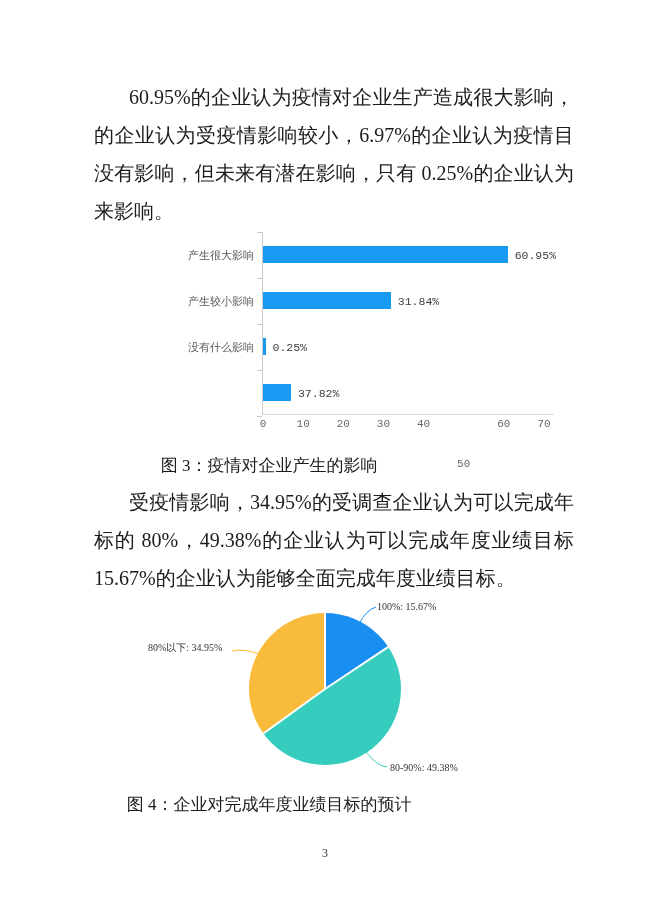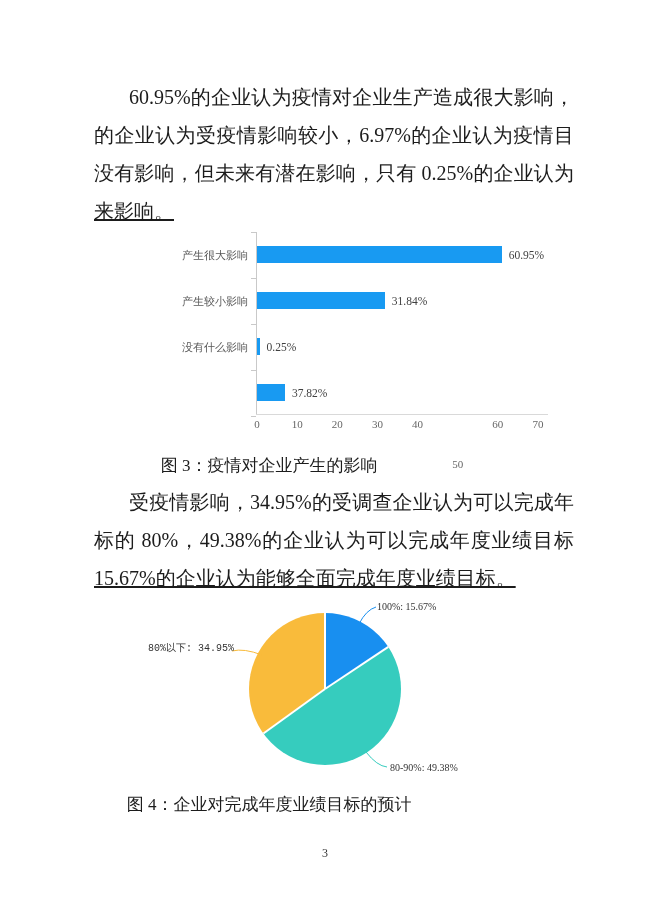--- a/index.html
+++ b/index.html
@@ -4,50 +4,50 @@
 <style>
   html,body{margin:0;padding:0;background:#ffffff;}
   .page{
     position:relative;width:650px;height:919px;background:#ffffff;overflow:hidden;
     font-family:"Liberation Serif","DejaVu Serif",serif;color:#1c1c1c;
   }
   
   .para{position:absolute;left:94px;width:480px;font-size:20px;}
   .para .line{height:38px;line-height:38px;overflow:hidden;text-align:justify;text-align-last:justify;}
   .para .line.first{text-indent:35px;}
-  .para .line.last{text-align-last:left;text-decoration:underline;}
+  .para .line.last{text-align-last:left;}
   #para1{top:78px;}
   #para2{top:483px;}
   
   .caption{position:absolute;left:0;width:538px;height:28px;line-height:28px;text-align:center;font-size:17px;}
   #caption3{top:452px;}
   #caption4{top:791px;}
   .page-number{position:absolute;top:846px;left:0;width:650px;text-align:center;font-size:12px;color:#333;}
   
-  #bar-chart{position:absolute;left:90px;top:226px;width:470px;height:214px;
-    font-family:Liberation Serif, serif;}
+  #bar-chart{position:absolute;left:96px;top:226px;width:470px;height:214px;
+    font-family:Liberation Mono, monospace;}
   .axis-y{position:absolute;left:166px;top:6px;width:1px;height:182px;background:#c9c9c9;}
   .axis-x{position:absolute;left:166px;top:188px;width:292px;height:1px;background:#d9d9d9;}
   .ytick{position:absolute;left:161px;width:5px;height:1px;background:#c9c9c9;}
   .bar-row{position:absolute;left:0;width:100%;height:46px;}
   .bar-cat{position:absolute;left:0;top:0;width:158px;height:100%;display:flex;align-items:center;
     justify-content:flex-end;font-size:11px;color:#595959;white-space:nowrap;}
   .bar{position:absolute;left:167px;top:14px;height:17px;}
   .bar-val{position:absolute;top:0;height:100%;display:flex;align-items:center;font-size:11.5px;color:#404040;}
   .xlab{position:absolute;top:192px;width:34px;text-align:center;font-size:11px;color:#666;}
   
   #pie-chart{position:absolute;left:140px;top:590px;width:370px;height:200px;}
   .pie{position:absolute;left:109px;top:23px;width:152px;height:152px;border-radius:50%;}
   .pie-sep{position:absolute;left:184px;top:23px;width:2px;height:76px;background:#ffffff;
     transform-origin:50% 100%;}
   .pie-svg{position:absolute;left:0;top:0;}
   .pie-label{position:absolute;font-size:10px;color:#333;white-space:nowrap;}
   #pie-label-0{left:237px;top:11px;}
   #pie-label-1{left:250px;top:172px;}
-  #pie-label-2{left:8px;top:51px;width:80px;text-align:center;font-family:Liberation Mono, monospace;}
+  #pie-label-2{left:8px;top:51px;width:80px;text-align:left;}
 </style>
 </head>
 <body>
 
 <div class="page">
 
   <div class="para" id="para1">
     <div class="line first">60.95%的企业认为疫情对企业生产造成很大影响，31.84%</div>
     <div class="line">的企业认为受疫情影响较小，6.97%的企业认为疫情目前对企业</div>
     <div class="line">没有影响，但未来有潜在影响，只有 0.25%的企业认为疫情不带</div>

